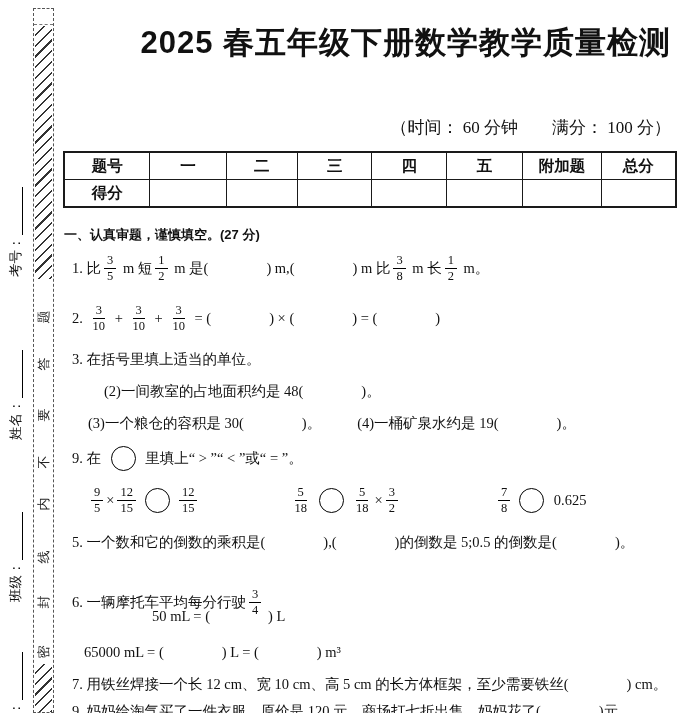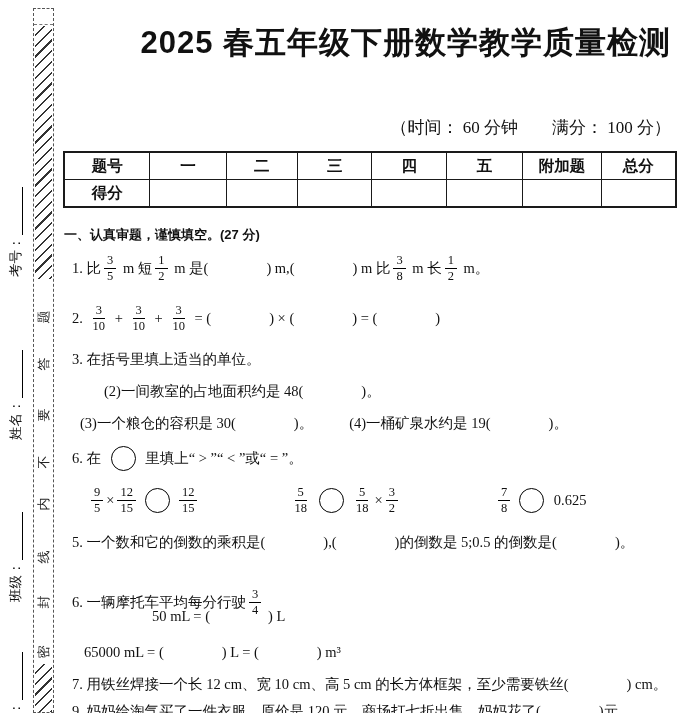--- a/index.html
+++ b/index.html
@@ -52,21 +52,21 @@
 
   
   .section-heading{position:absolute;left:64px;top:226px;
                    font-family:"Liberation Sans",sans-serif;font-weight:bold;
                    font-size:13px;white-space:pre;}
 
   
   .q-line{position:absolute;left:72px;height:34px;display:flex;align-items:center;
           white-space:pre;font-size:14.5px;color:#111;}
   .ln-0{top:251px}.ln-1{top:301px}.ln-2{top:342px}
-  .ln-3{top:374px;left:88px}.ln-4{top:406px;left:80px}
+  .ln-3{top:374px;left:88px}.ln-4{top:406px;left:88px}
   .ln-5{top:441px}.ln-6{top:483px;left:88px}
   .ln-7{top:525px}.ln-8{top:585px}.ln-9{top:599px}
   .ln-10{top:635px;left:84px}.ln-11{top:667px}.ln-12{top:694px}
 
   .frac{display:inline-flex;flex-direction:column;align-items:center;
         vertical-align:middle;margin:0 3px;font-size:12.5px;line-height:1.15;}
   .frac .n{padding:0 3px;border-bottom:1px solid #000;text-align:center;}
   .frac .d{padding:0 3px;text-align:center;}
 
   .cmp-circle{display:inline-block;width:23px;height:23px;border:1.3px solid #000;
@@ -135,21 +135,21 @@
     </table>
 
   <div class="section-heading">一、认真审题，谨慎填空。(27 分)</div>
 
   <div id="questions">
       <div class="q-line ln-0"><span>1. 比</span><span class="frac"><span class="n">3</span><span class="d">5</span></span><span> m 短</span><span class="frac"><span class="n">1</span><span class="d">2</span></span><span> m 是(　　　　) m,(　　　　) m 比</span><span class="frac"><span class="n">3</span><span class="d">8</span></span><span> m 长</span><span class="frac"><span class="n">1</span><span class="d">2</span></span><span> m。</span></div>
       <div class="q-line ln-1"><span>2. </span><span class="frac"><span class="n">3</span><span class="d">10</span></span><span> + </span><span class="frac"><span class="n">3</span><span class="d">10</span></span><span> + </span><span class="frac"><span class="n">3</span><span class="d">10</span></span><span> = (　　　　) × (　　　　) = (　　　　)</span></div>
       <div class="q-line ln-2"><span>3. 在括号里填上适当的单位。</span></div>
       <div class="q-line ln-3"><span class="gap gap-a"></span><span>(2)一间教室的占地面积约是 48(　　　　)。</span></div>
       <div class="q-line ln-4"><span>(3)一个粮仓的容积是 30(　　　　)。</span><span class="gap gap-b"></span><span>(4)一桶矿泉水约是 19(　　　　)。</span></div>
-      <div class="q-line ln-5"><span>6. 在 </span><span class="cmp-circle"></span><span> 里填上“ &gt; ”“ &lt; ”或“ = ”。</span></div>
+      <div class="q-line ln-5"><span>9. 在 </span><span class="cmp-circle"></span><span> 里填上“ &gt; ”“ &lt; ”或“ = ”。</span></div>
       <div class="q-line ln-6"><span class="frac"><span class="n">9</span><span class="d">5</span></span><span>×</span><span class="frac"><span class="n">12</span><span class="d">15</span></span><span class="cmp-circle"></span><span class="frac"><span class="n">12</span><span class="d">15</span></span><span class="gap gap-c"></span><span class="frac"><span class="n">5</span><span class="d">18</span></span><span class="cmp-circle"></span><span class="frac"><span class="n">5</span><span class="d">18</span></span><span>×</span><span class="frac"><span class="n">3</span><span class="d">2</span></span><span class="gap gap-d"></span><span class="frac"><span class="n">7</span><span class="d">8</span></span><span class="cmp-circle"></span><span> 0.625</span></div>
       <div class="q-line ln-7"><span>5. 一个数和它的倒数的乘积是(　　　　),(　　　　)的倒数是 5;0.5 的倒数是(　　　　)。</span></div>
       <div class="q-line ln-8"><span>6. 一辆摩托车平均每分行驶</span><span class="frac"><span class="n">3</span><span class="d">4</span></span></div>
       <div class="q-line ln-9"><span class="gap gap-e"></span><span>50 mL = (　　　　) L</span></div>
       <div class="q-line ln-10"><span>65000 mL = (　　　　) L = (　　　　) m³</span></div>
       <div class="q-line ln-11"><span>7. 用铁丝焊接一个长 12 cm、宽 10 cm、高 5 cm 的长方体框架，至少需要铁丝(　　　　) cm。</span></div>
       <div class="q-line ln-12"><span>9. 妈妈给淘气买了一件衣服，原价是 120 元，商场打七折出售，妈妈花了(　　　　)元。</span></div>
     </div>
 
 </div>

